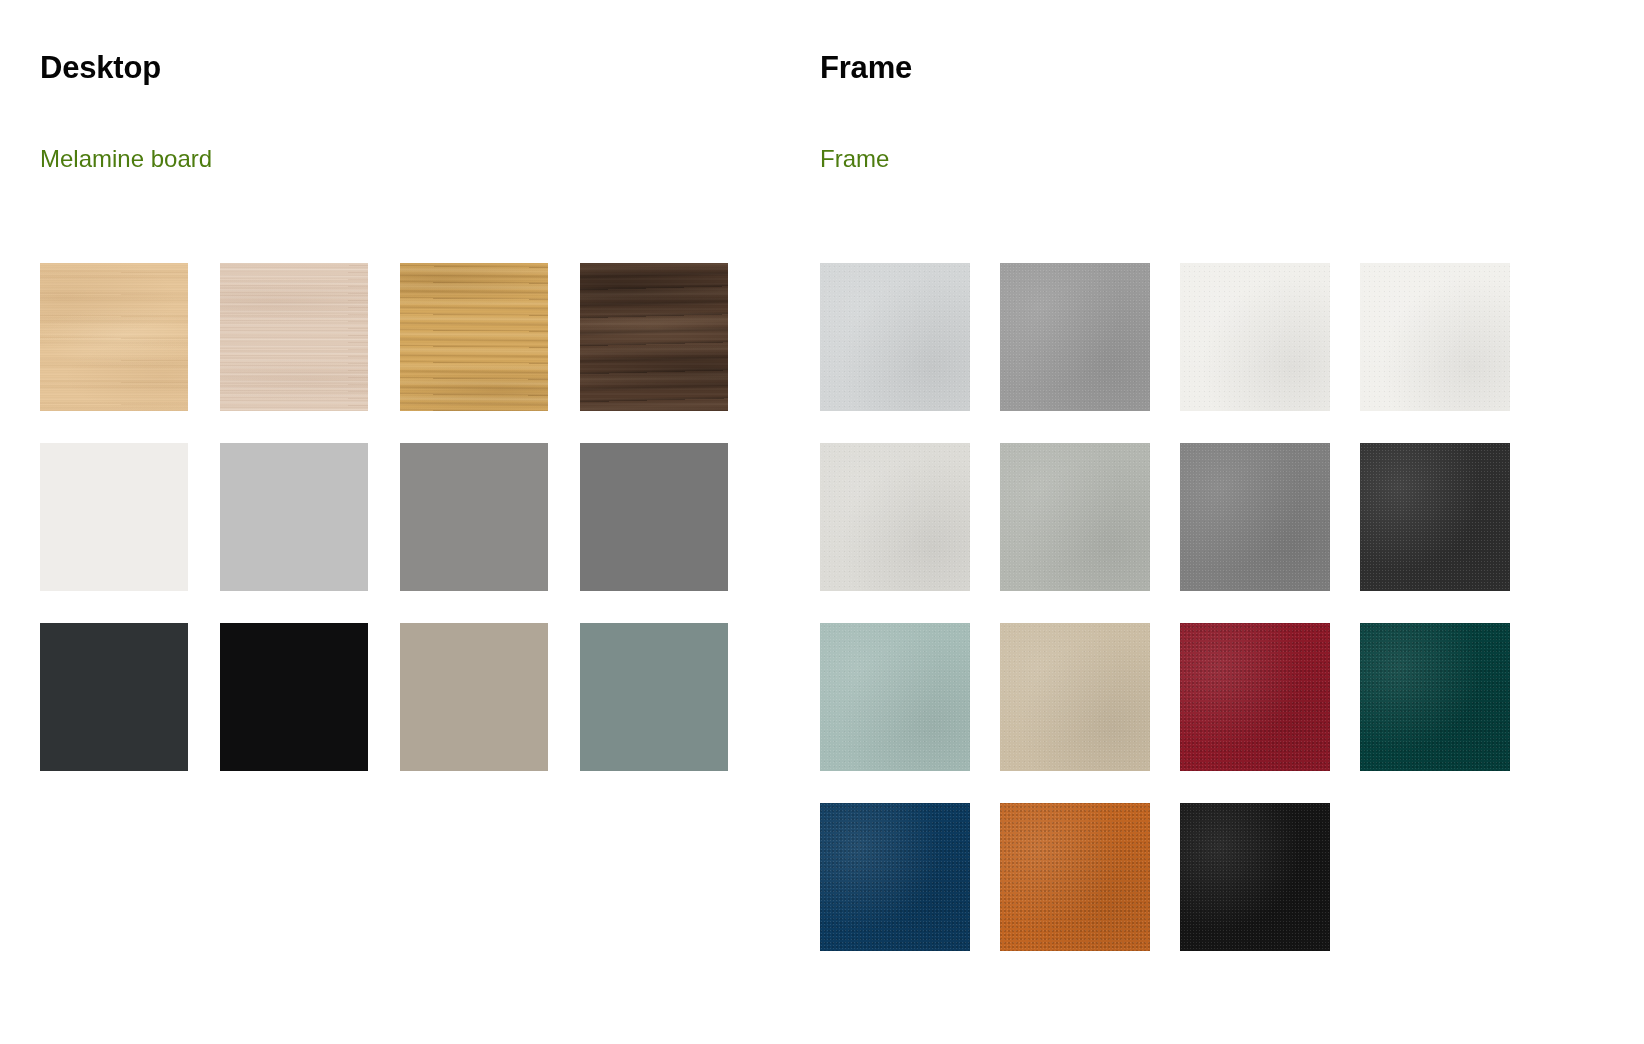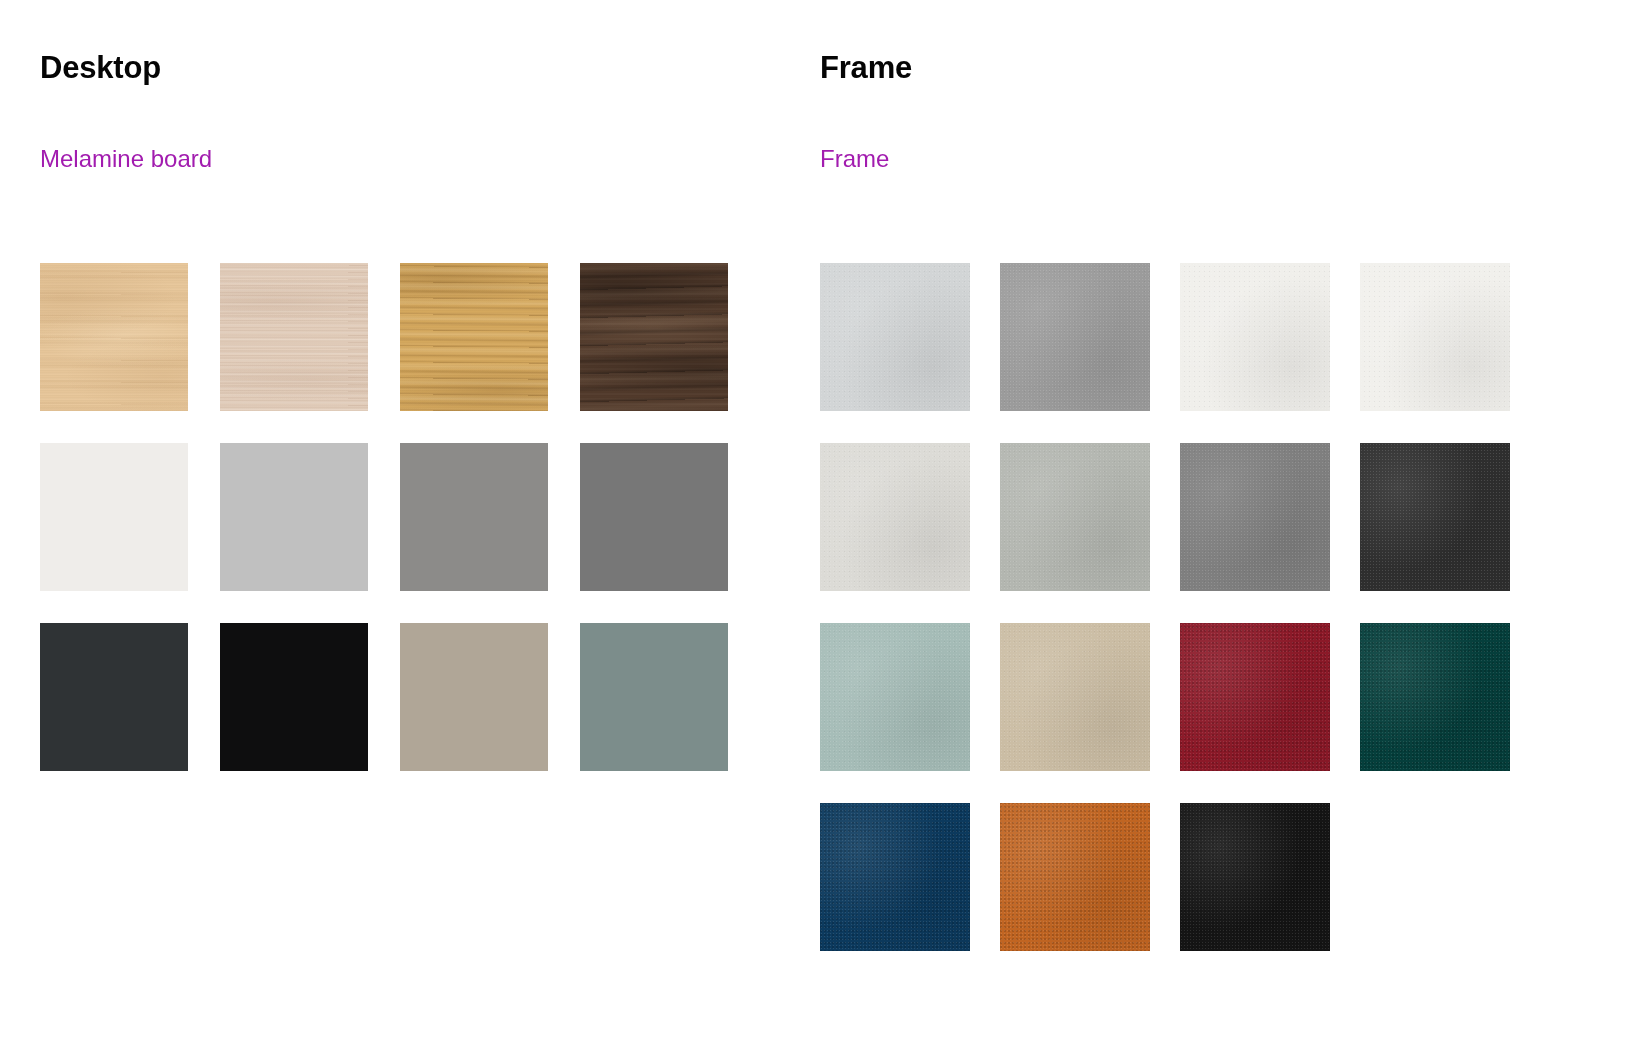--- a/index.html
+++ b/index.html
@@ -41,21 +41,21 @@
     color: #050505;
     white-space: nowrap;
   }
 
   .group-subtitle {
     font-size: 24px;
     font-weight: 400;
     line-height: 1;
     margin: 0;
     padding-top: 64px;
-    color: #a21caf;
+    color: #4d7c0f;
     white-space: nowrap;
   }
 
   
   .swatch-grid {
     position: absolute;
     top: 255px;
     left: 0;
     display: grid;
     grid-template-columns: repeat(4, 148px);

